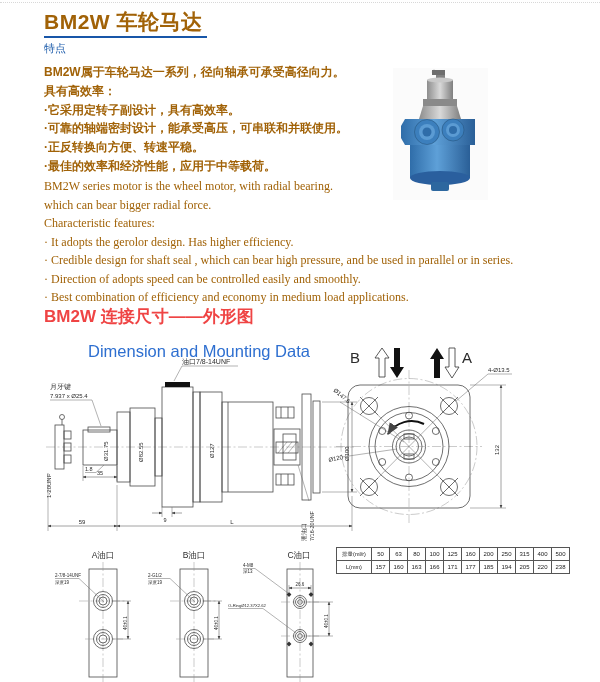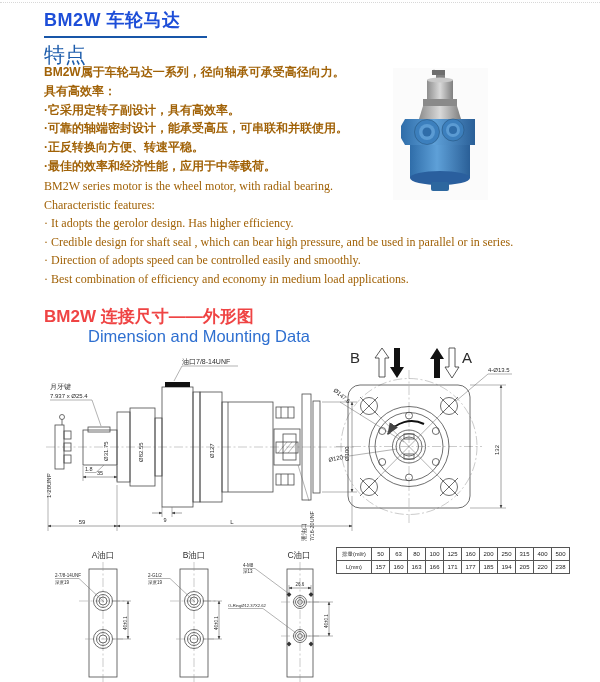--- a/index.html
+++ b/index.html
@@ -1,28 +1,28 @@
 <!DOCTYPE html>
 <html><head>
 <meta charset="utf-8">
 <style>
   html,body{margin:0;padding:0;background:#ffffff;}
   .page{position:relative;width:600px;height:682px;background:#ffffff;overflow:hidden;
         font-family:"Liberation Sans",sans-serif;}
   .abs{position:absolute;}
   .edge-dots{left:0;top:2px;width:600px;border-top:1px dotted #d8d8d8;height:0;}
-  .title{left:44px;top:8px;font-size:18px;font-weight:bold;color:#1d4ed8;letter-spacing:0.5px;}
+  .title{left:44px;top:8px;font-size:21px;font-weight:bold;color:#a16207;letter-spacing:0.5px;}
   .title-underline{left:44px;top:36px;width:163px;height:2px;background:#1856a8;}
-  .features-heading{left:44px;top:41px;font-size:21px;color:#1d5cab;}
+  .features-heading{left:44px;top:41px;font-size:11px;color:#1d5cab;}
   .cn-block{left:44px;top:63px;width:380px;font-size:12px;line-height:18.8px;
             color:#a16207;font-weight:600;}
   .en-block{left:44px;top:177px;width:540px;font-size:12px;line-height:18.5px;
             color:#a16207;font-family:"Liberation Serif",serif;}
   .section-cn{left:44px;top:305px;font-size:17px;color:#ef4444;font-weight:600;}
-  .section-en{left:88px;top:327px;font-size:16.5px;color:#2e6fd0;}
+  .section-en{left:88px;top:342px;font-size:16.5px;color:#2e6fd0;}
   svg text{fill:#2b2b2b;font-family:"Liberation Sans",sans-serif;}
   .ol{stroke:#4a4a4a;stroke-width:0.8;fill:none;}
   .thin{stroke:#666;stroke-width:0.5;fill:none;}
   .cl{stroke:#8a8a8a;stroke-width:0.45;fill:none;stroke-dasharray:9 2.5 2 2.5;}
   .dim{stroke:#555;stroke-width:0.55;fill:none;}
   table.spec{position:absolute;left:336px;top:547px;border-collapse:collapse;
              border:1.4px solid #333;}
   table.spec td{border:0.6px solid #555;font-size:6px;width:17px;height:12px;
                 text-align:center;padding:0;color:#222;}
   table.spec td.hd{width:34px;font-size:5.5px;}
@@ -42,20 +42,21 @@
     <div>BM2W属于车轮马达一系列，径向轴承可承受高径向力。</div>
     <div>具有高效率：</div>
     <div>·它采用定转子副设计，具有高效率。</div>
     <div>·可靠的轴端密封设计，能承受高压，可串联和并联使用。</div>
     <div>·正反转换向方便、转速平稳。</div>
     <div>·最佳的效率和经济性能，应用于中等载荷。</div>
   </div>
 
   <div class="abs en-block">
     <div>BM2W series motor is the wheel motor, with radial bearing.</div>
+    <div>which can bear bigger radial force.</div>
     <div>Characteristic features:</div>
     <div>·  It adopts the gerolor design. Has higher efficiency.</div>
     <div>·  Credible design for  shaft seal , which can bear high pressure, and  be used in parallel or in series.</div>
     <div>·  Direction of adopts speed can be controlled easily and smoothly.</div>
     <div>·  Best combination of efficiency and economy in medium load applications.</div>
   </div>
 
   <svg class="abs" style="left:393px;top:68px;" width="95" height="132" viewBox="0 0 95 132">
     <defs>
       <linearGradient id="steel" x1="0" y1="0" x2="1" y2="0">

